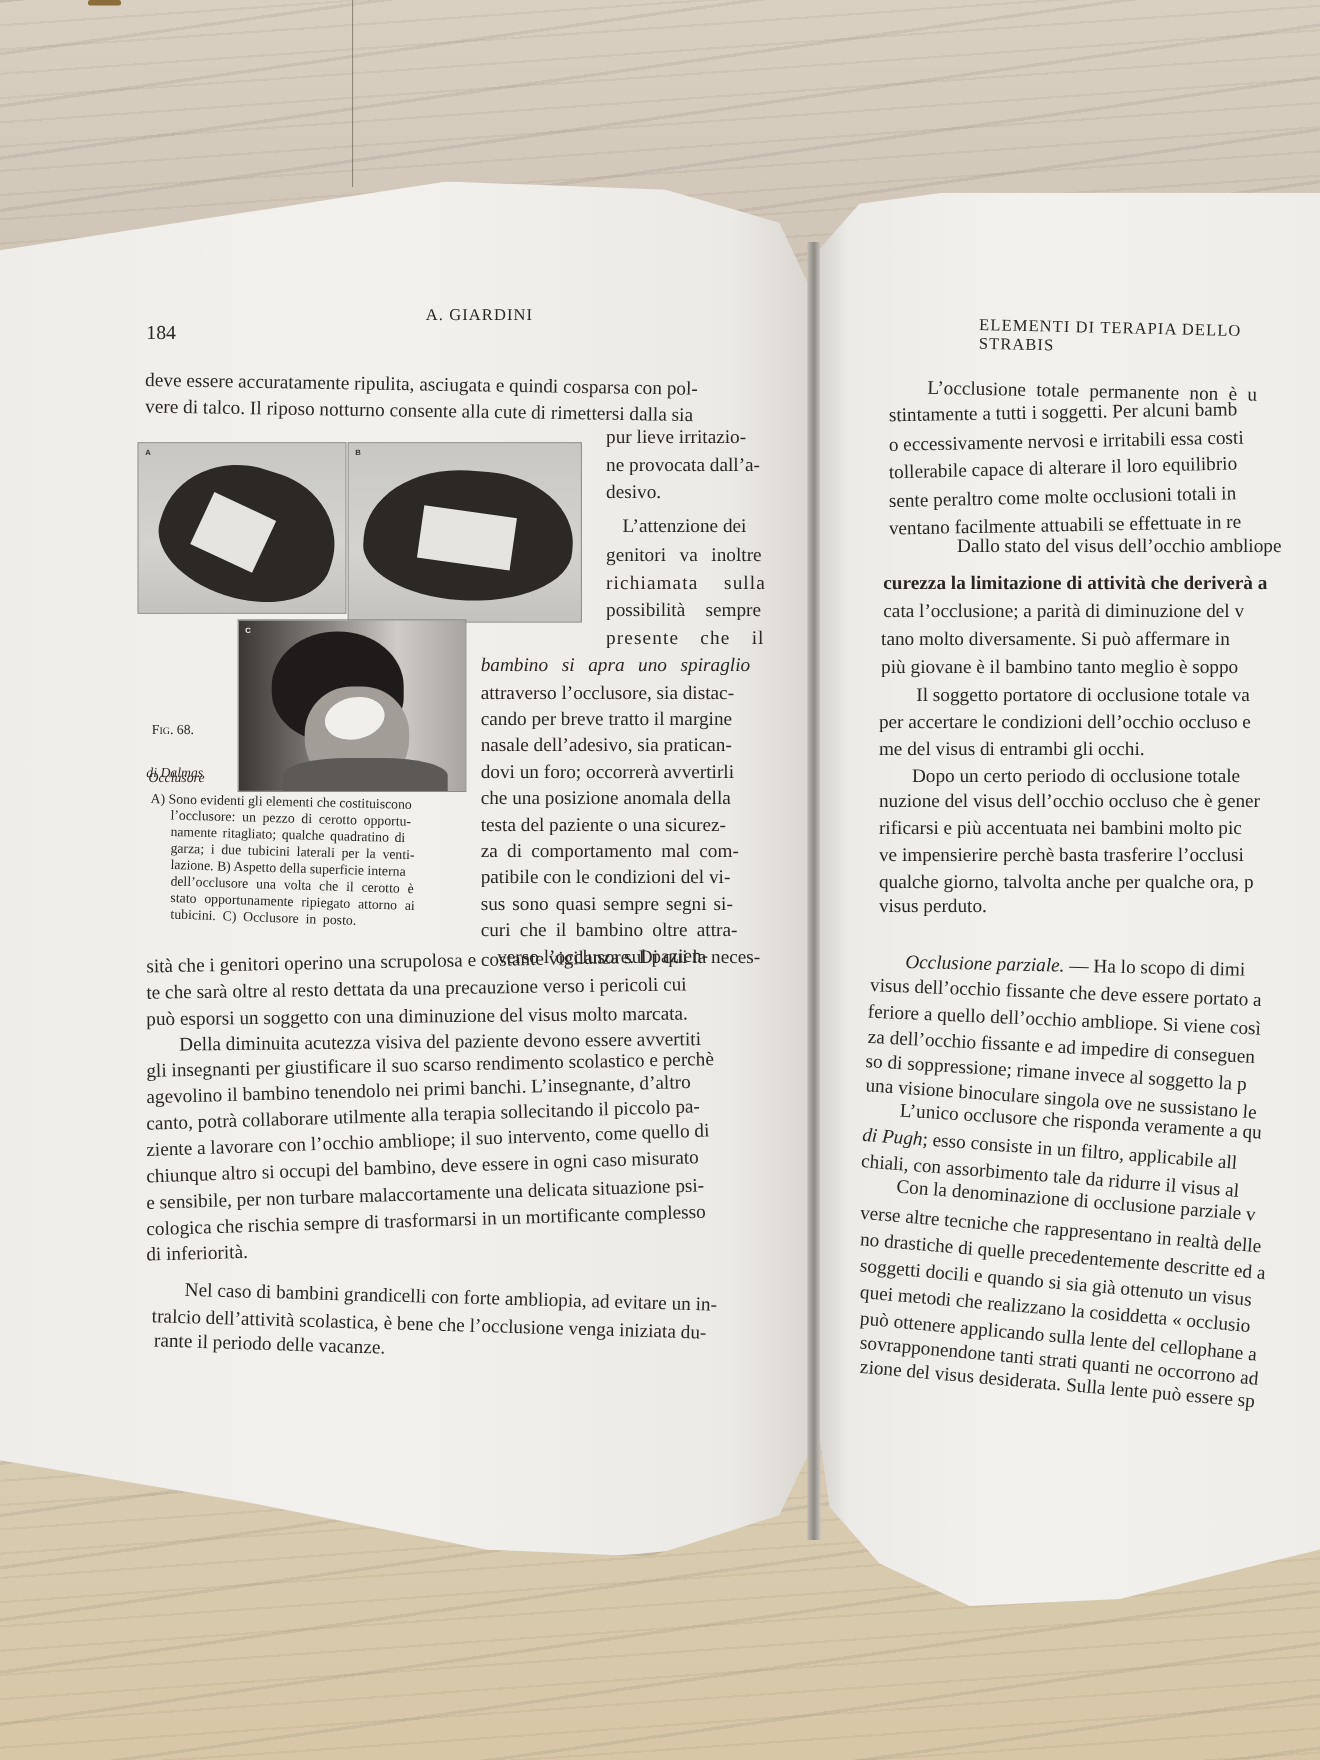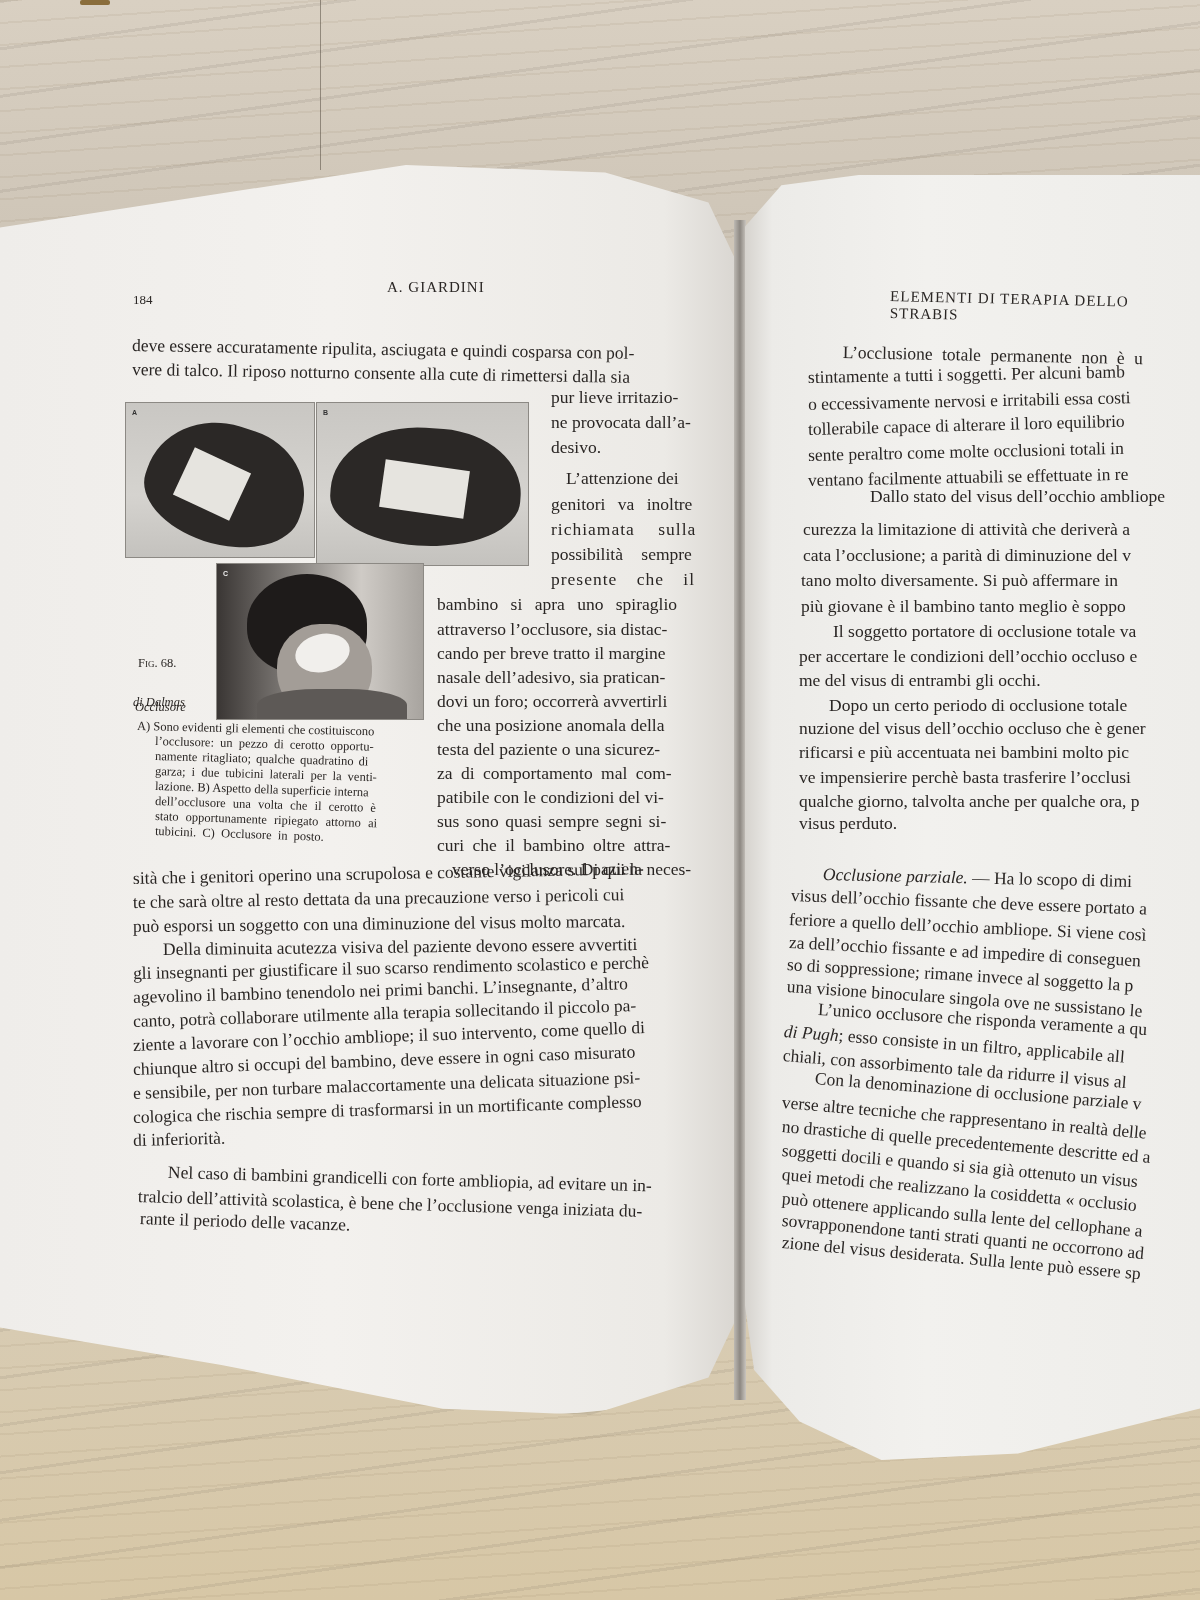--- a/index.html
+++ b/index.html
@@ -27,21 +27,21 @@
     clip-path: polygon(0 5%, 55% 0%, 82% 0.6%, 96% 3%, 100% 8%, 100% 92%, 96% 97%, 80% 100%, 60% 99.5%, 30% 96%, 0 93%);
   }
   .page-right {
     left: 745px; top: 175px; width: 455px; height: 1285px;
     background: linear-gradient(90deg, #d6d3ce 0%, #ecebe8 6%, #f2f1ee 40%, #eeedea 100%);
     clip-path: polygon(0 4%, 8% 0.8%, 25% 0%, 100% 0%, 100% 96%, 60% 99.5%, 30% 100%, 12% 97%, 2% 93%, 0 88%);
   }
   .gutter { position: absolute; left: 734px; top: 220px; width: 12px; height: 1180px; background: linear-gradient(90deg, #bdb9b3, #8d8882 50%, #c9c5bf); }
 
   .running-head { position: absolute; font-size: 15px; letter-spacing: 1px; }
-  .page-num { position: absolute; font-size: 13px; }
+  .page-num { position: absolute; font-size: 18px; }
 
   .line { position: absolute; white-space: nowrap; font-size: 17.5px; line-height: 24px; transform-origin: left center; }
   .caption-line { position: absolute; white-space: nowrap; font-size: 12.5px; line-height: 15px; transform-origin: left center; }
   .it { font-style: italic; }
 
   .photo { position: absolute; border: 1px solid #8c8984; overflow: hidden; }
   .photo-ab { background: linear-gradient(180deg, #c9c7c3, #d5d3cf 60%, #c4c2be); }
   .photo-label { position: absolute; top: 6px; left: 6px; font-family: "Liberation Sans", sans-serif; font-size: 7px; font-weight: bold; color: #333; }
   .occluder { position: absolute; background: #2b2826; border-radius: 50% 45% 55% 50% / 60% 55% 45% 40%; }
   .gauze { position: absolute; background: #e6e4df; }
@@ -91,21 +91,21 @@
 
   <div class="line" style="left:551px; top:385px;">pur lieve irritazio-</div>
   <div class="line" style="left:551px; top:410px;">ne provocata dall’a-</div>
   <div class="line" style="left:551px; top:435px;">desivo.</div>
   <div class="line" style="left:566px; top:466px;">L’attenzione dei</div>
   <div class="line" style="left:551px; top:492px; word-spacing:8px;">genitori va inoltre</div>
   <div class="line" style="left:551px; top:517px; word-spacing:18px; letter-spacing:1px;">richiamata sulla</div>
   <div class="line" style="left:551px; top:542px; word-spacing:14px;">possibilità sempre</div>
   <div class="line" style="left:551px; top:567px; word-spacing:14px; letter-spacing:1px;">presente che il</div>
 
-  <div class="line" style="left:437px; top:592px; word-spacing:8px;">bambino si apra uno spiraglio</div>
+  <div class="line" style="left:437px; top:592px; word-spacing:8px;font-style:italic;">bambino si apra uno spiraglio</div>
   <div class="line" style="left:437px; top:617px;">attraverso l’occlusore, sia distac-</div>
   <div class="line" style="left:437px; top:641px;">cando per breve tratto il margine</div>
   <div class="line" style="left:437px; top:665px;">nasale dell’adesivo, sia pratican-</div>
   <div class="line" style="left:437px; top:689px;text-align:center;">dovi un foro; occorrerà avvertirli</div>
   <div class="line" style="left:437px; top:713px;">che una posizione anomala della</div>
   <div class="line" style="left:437px; top:737px;">testa del paziente o una sicurez-</div>
   <div class="line" style="left:437px; top:761px; word-spacing:4px;">za di comportamento mal com-</div>
   <div class="line" style="left:437px; top:785px;">patibile con le condizioni del vi-</div>
   <div class="line" style="left:437px; top:809px; word-spacing:2px;">sus sono quasi sempre segni si-</div>
   <div class="line" style="left:437px; top:833px; word-spacing:4px;">curi che il bambino oltre attra-</div>
@@ -143,21 +143,21 @@
 <div>
   <div class="running-head" style="left:890px; top:288px; transform:rotate(1.3deg); transform-origin:left center;">ELEMENTI DI TERAPIA DELLO STRABIS</div>
 
   <div class="line" style="left:843px; top:340px; transform:rotate(1.2deg); word-spacing:5px;">L’occlusione totale permanente non è u</div>
   <div class="line" style="left:808px; top:365px; transform:rotate(-1deg);">stintamente a tutti i soggetti. Per alcuni bamb</div>
   <div class="line" style="left:808px; top:392px; transform:rotate(-1.2deg);">o eccessivamente nervosi e irritabili essa costi</div>
   <div class="line" style="left:808px; top:417px; transform:rotate(-1.5deg);">tollerabile capace di alterare il loro equilibrio</div>
   <div class="line" style="left:808px; top:443px; transform:rotate(-1.3deg);">sente peraltro come molte occlusioni totali in</div>
   <div class="line" style="left:808px; top:468px; transform:rotate(-1.1deg);">ventano facilmente attuabili se effettuate in re</div>
   <div class="line" style="left:838px; top:484px;margin-left:32px;">Dallo stato del visus dell’occhio ambliope</div>
-  <div class="line" style="left:803px; top:517px;">curezza la limitazione di attività che deriverà a</div>
+  <div class="line" style="left:803px; top:517px;font-weight:bold;">curezza la limitazione di attività che deriverà a</div>
   <div class="line" style="left:803px; top:543px;">cata l’occlusione; a parità di diminuzione del v</div>
   <div class="line" style="left:801px; top:568px;">tano molto diversamente. Si può affermare in</div>
   <div class="line" style="left:801px; top:594px;text-align:right;">più giovane è il bambino tanto meglio è soppo</div>
   <div class="line" style="left:833px; top:619px;">Il soggetto portatore di occlusione totale va</div>
   <div class="line" style="left:799px; top:644px;">per accertare le condizioni dell’occhio occluso e</div>
   <div class="line" style="left:799px; top:668px;text-align:center;">me del visus di entrambi gli occhi.</div>
   <div class="line" style="left:829px; top:693px;">Dopo un certo periodo di occlusione totale</div>
   <div class="line" style="left:799px; top:716px;">nuzione del visus dell’occhio occluso che è gener</div>
   <div class="line" style="left:799px; top:740px;">rificarsi e più accentuata nei bambini molto pic</div>
   <div class="line" style="left:799px; top:765px;">ve impensierire perchè basta trasferire l’occlusi</div>

